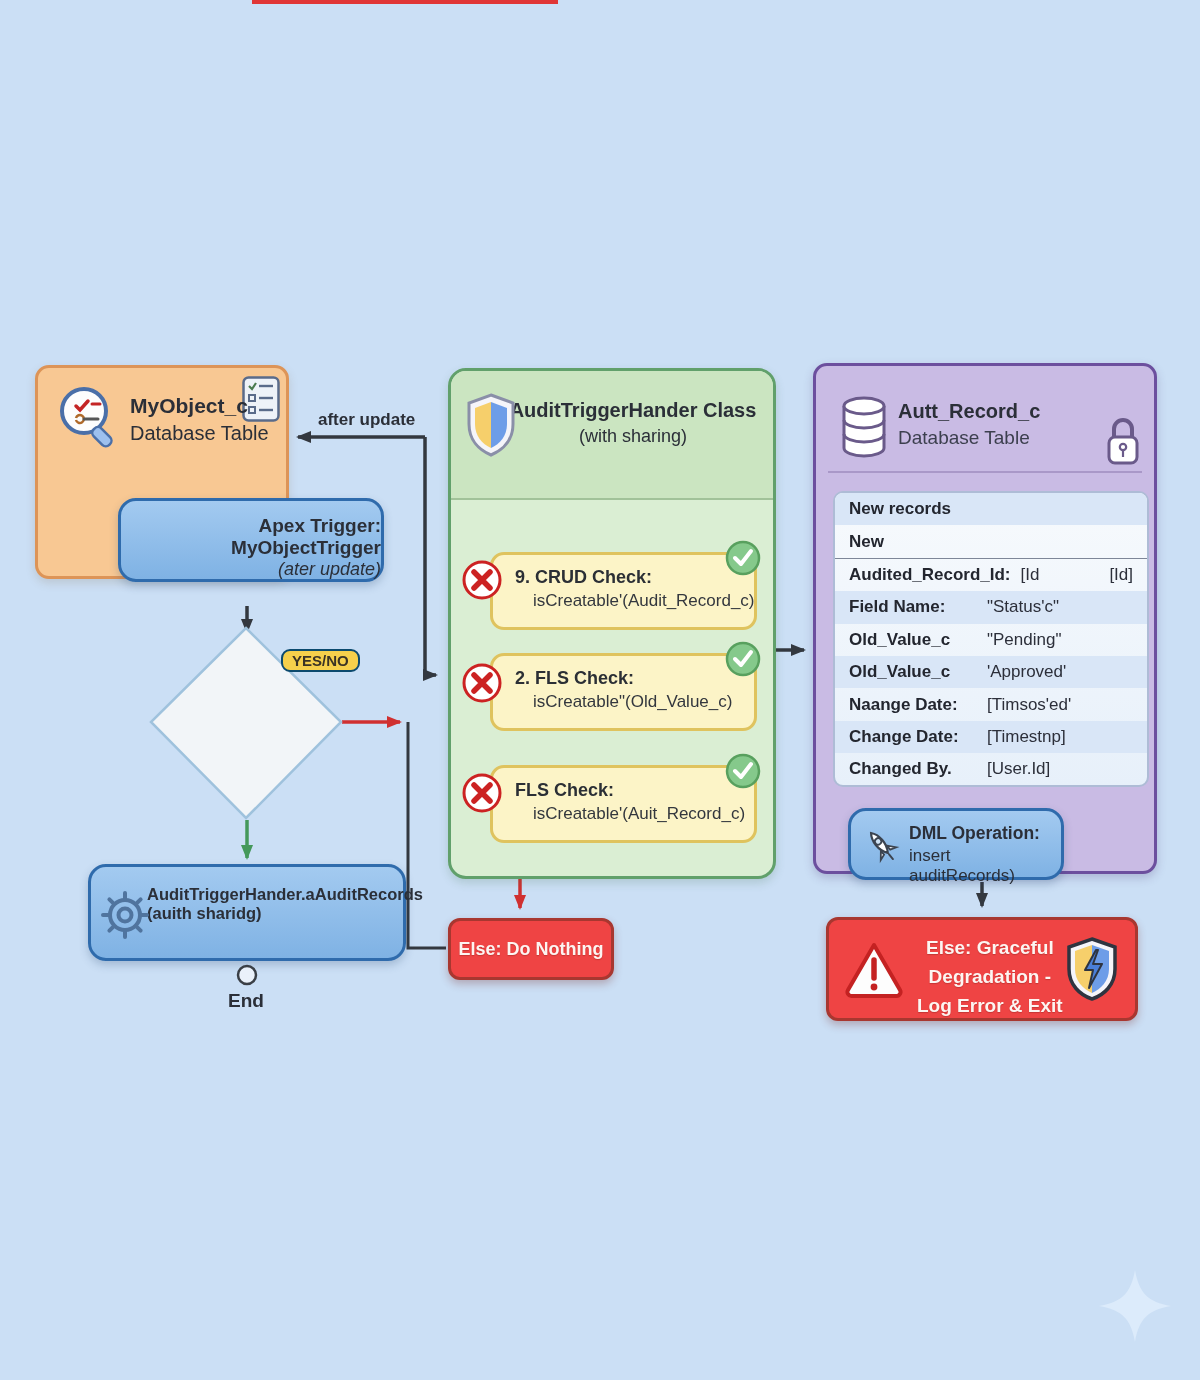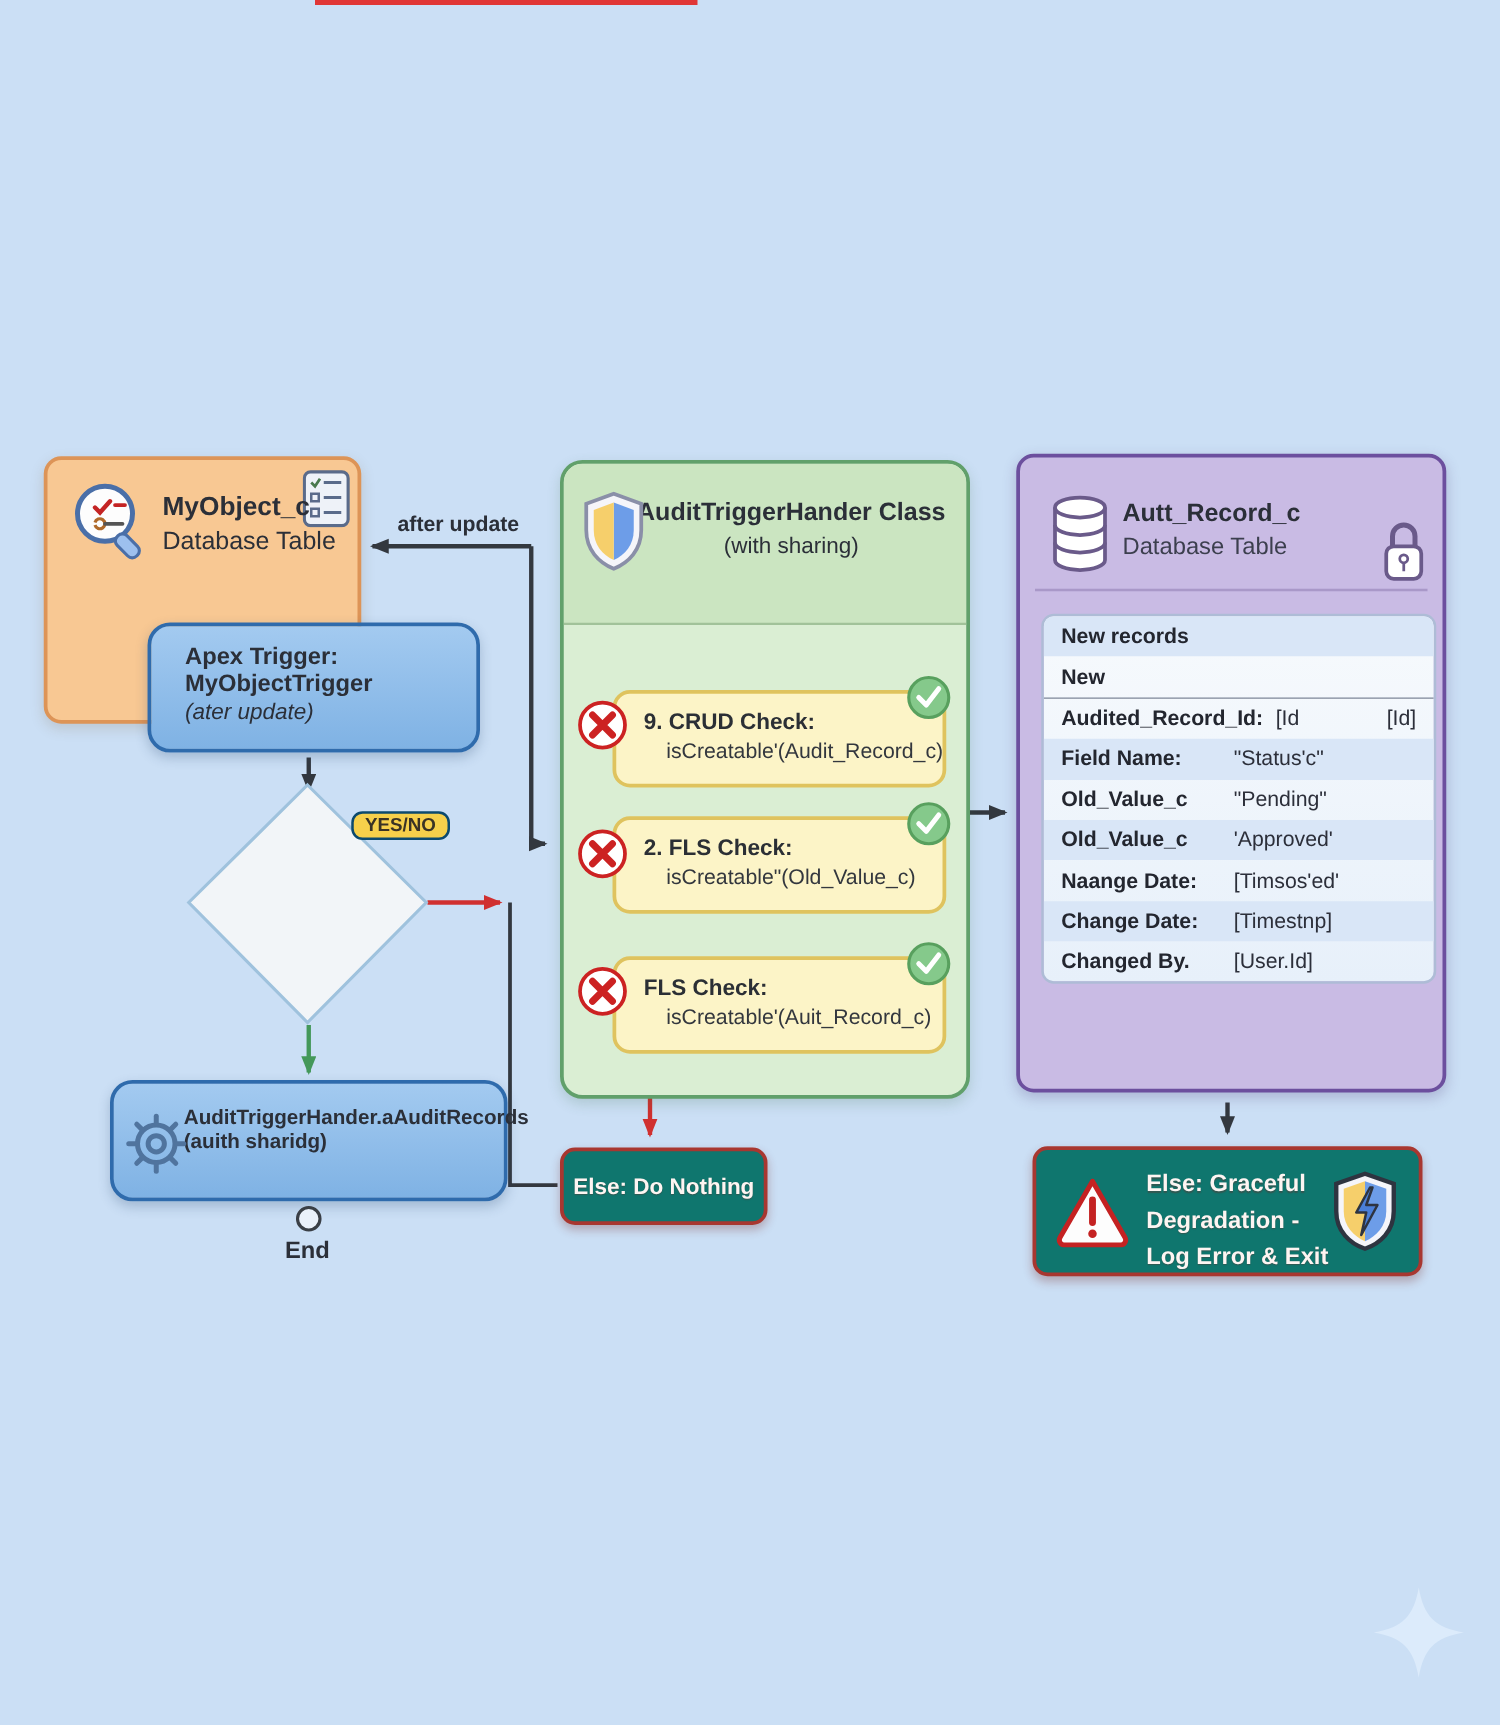--- a/index.html
+++ b/index.html
@@ -9,21 +9,21 @@
   svg{display:block;}
   .connectors{position:absolute;left:0;top:0;z-index:1;}
   .lbl{color:#2b2f38;}
   
   .orange-panel{background:#f8c893;border:3px solid #dd9457;border-radius:14px;z-index:2;box-shadow:0 4px 10px rgba(120,90,50,.18);}
   .blue-box{background:linear-gradient(180deg,#a3caf0,#7fb2e4);border:3px solid #2f6bac;border-radius:18px;z-index:3;box-shadow:0 4px 9px rgba(40,70,110,.25);}
   .green-panel{background:#daeed3;border:3px solid #61a06b;border-radius:18px;z-index:2;box-shadow:0 4px 10px rgba(60,110,70,.2);}
   .green-header{background:#cbe5c1;border-radius:15px 15px 0 0;border-bottom:2px solid rgba(110,150,105,.45);}
   .purple-panel{background:#c9bbe4;border:3px solid #6c4f9e;border-radius:14px;z-index:2;box-shadow:0 4px 10px rgba(80,60,120,.25);}
   .yellow-box{position:absolute;background:#fcf4c7;border:3px solid #dfc35e;border-radius:14px;z-index:3;}
-  .red-box{background:#0f766e;border:3px solid #a83730;border-radius:12px;z-index:3;box-shadow:0 4px 8px rgba(120,40,35,.3);}
+  .red-box{background:#ef4444;border:3px solid #a83730;border-radius:12px;z-index:3;box-shadow:0 4px 8px rgba(120,40,35,.3);text-align:center;}
   .table-card{background:linear-gradient(180deg,#f7fafd,#e7f0fa);border:2px solid #aebcd6;border-radius:10px;overflow:hidden;z-index:3;}
   .trow{display:flex;align-items:center;height:32.4px;padding:0 14px;font-size:17px;color:#23262f;font-weight:600;}
   .trow .tval{margin-left:10px;font-weight:500;color:#2c2f3a;}
   .trow .textra{margin-left:auto;font-weight:500;color:#2c2f3a;}
   .trow.alt{background:#d9e6f7;}
   .thead{font-weight:700;border-bottom:1.5px solid #7d8698;}
   .tlabel{min-width:128px;}
   .diamond-text{z-index:3;text-align:center;font-size:19px;font-weight:600;color:#2b2f38;line-height:29px;}
   .badge{background:#f6d04b;border:2px solid #0c4a6e;border-radius:9px;padding:1px 9px;font-size:15px;font-weight:700;color:#3a3325;z-index:4;}
   .wtext{color:#fdf5f2;font-weight:700;text-shadow:0 1px 1px rgba(120,30,25,.35);}
@@ -97,21 +97,21 @@
       </svg>
     </div>
     <div class="abs" style="left:92px;top:26px;width:150px;">
       <div class="lbl" style="font-size:21px;font-weight:700;">MyObject_c</div>
       <div class="lbl" style="font-size:20px;font-weight:500;margin-top:4px;">Database Table</div>
     </div>
   </div>
 
   <div class="abs lbl" style="left:318px;top:410px;font-size:17px;font-weight:600;z-index:3;">after update</div>
 
-  <div class="abs blue-box" style="left:118px;top:498px;width:266px;height:104px;text-align:left;padding-top:14px;box-sizing:border-box;padding-left:27px;">
+  <div class="abs blue-box" style="left:118px;top:498px;width:266px;height:84px;text-align:right;padding-top:14px;box-sizing:border-box;padding-left:27px;">
     <div class="lbl" style="font-size:19px;font-weight:700;">Apex Trigger:</div>
     <div class="lbl" style="font-size:19px;font-weight:700;">MyObjectTrigger</div>
     <div class="lbl" style="font-size:18px;font-style:italic;font-weight:500;">(ater update)</div>
   </div>
 
   <div class="abs badge" style="left:281px;top:649px;">YES/NO</div>
 
   <div class="abs blue-box" style="left:88px;top:864px;width:318px;height:97px;box-sizing:border-box;padding:18px 8px 0 56px;">
     <div class="abs iconwrap" style="left:8px;top:22px;">
       <svg width="52" height="52" viewBox="0 0 52 52">
@@ -264,20 +264,35 @@
         <span class="tlabel">Change Date:</span>
         <span class="tval">[Timestnp]</span>
       </div>
       <div class="trow">
         <span class="tlabel">Changed By.</span>
         <span class="tval">[User.Id]</span>
       </div>
     </div>
   </div>
 
+  <div class="abs blue-box" style="left:848px;top:808px;width:216px;height:72px;box-sizing:border-box;padding:12px 6px 0 58px;z-index:4;">
+    <div class="abs iconwrap" style="left:8px;top:12px;">
+      <svg width="46" height="46" viewBox="0 0 46 46">
+        <g transform="rotate(-40 23 23)">
+          <path d="M23,6 C28,12 29,24 23,32 C17,24 18,12 23,6 Z" fill="#fff" stroke="#3c4450" stroke-width="2.2"></path>
+          <circle cx="23" cy="17" r="3.2" fill="#cfe2f4" stroke="#3c4450" stroke-width="1.8"></circle>
+          <path d="M19,26 L13,33 L19,31 Z" fill="#fff" stroke="#3c4450" stroke-width="1.8"></path>
+          <path d="M27,26 L33,33 L27,31 Z" fill="#fff" stroke="#3c4450" stroke-width="1.8"></path>
+          <line x1="23" y1="34" x2="23" y2="40" stroke="#3c4450" stroke-width="2" stroke-linecap="round"></line>
+        </g>
+      </svg>
+    </div>
+    <div class="lbl" style="font-size:17.5px;font-weight:700;">DML Operation:</div>
+    <div class="lbl" style="font-size:17px;font-weight:500;margin-top:2px;">insert auditRecords)</div>
+  </div>
 
   <div class="abs red-box" style="left:826px;top:917px;width:306px;height:98px;">
     <div class="abs iconwrap" style="left:14px;top:20px;">
       <svg width="62" height="58" viewBox="0 0 62 58">
         <path d="M31,5 L57,50 a4,4 0 0 1 -3.5,6 H8.5 a4,4 0 0 1 -3.5,-6 Z" fill="#fdfdfd" stroke="#c42222" stroke-width="4" stroke-linejoin="round"></path>
         <line x1="31" y1="20" x2="31" y2="38" stroke="#c42222" stroke-width="5.5" stroke-linecap="round"></line>
         <circle cx="31" cy="47" r="3.4" fill="#c42222"></circle>
       </svg>
     </div>
     <div class="abs" style="left:88px;top:13px;line-height:29px;">

